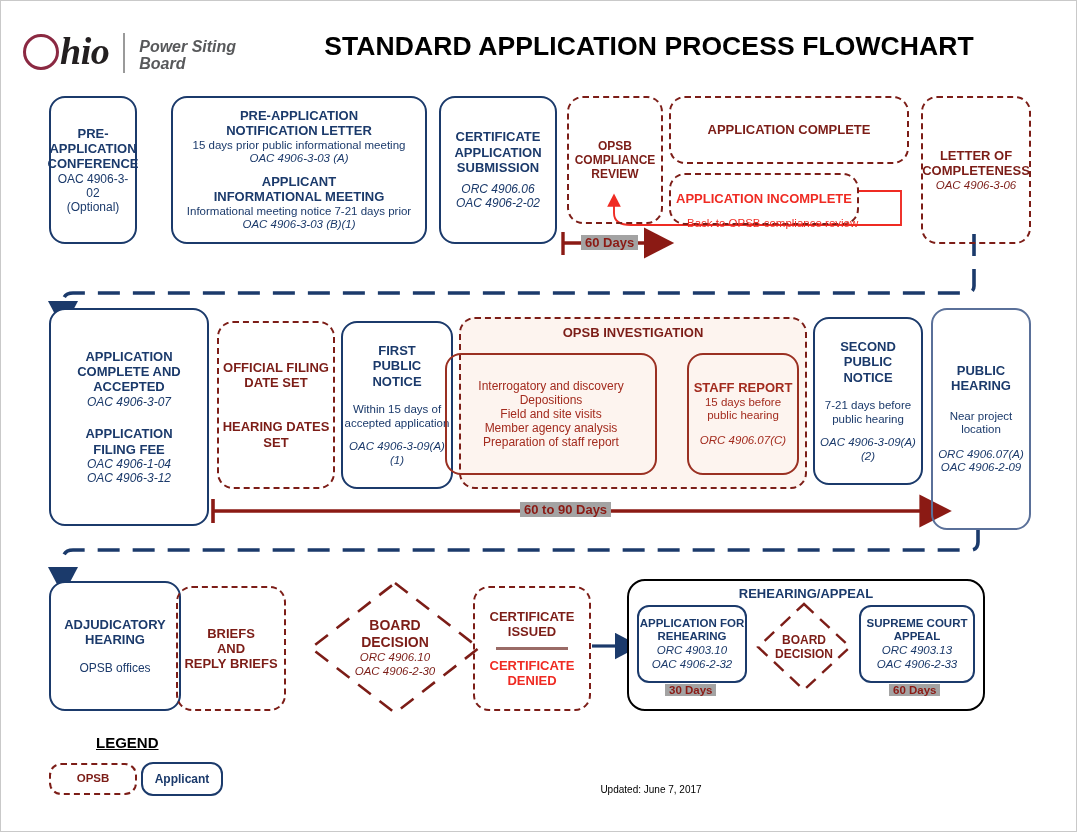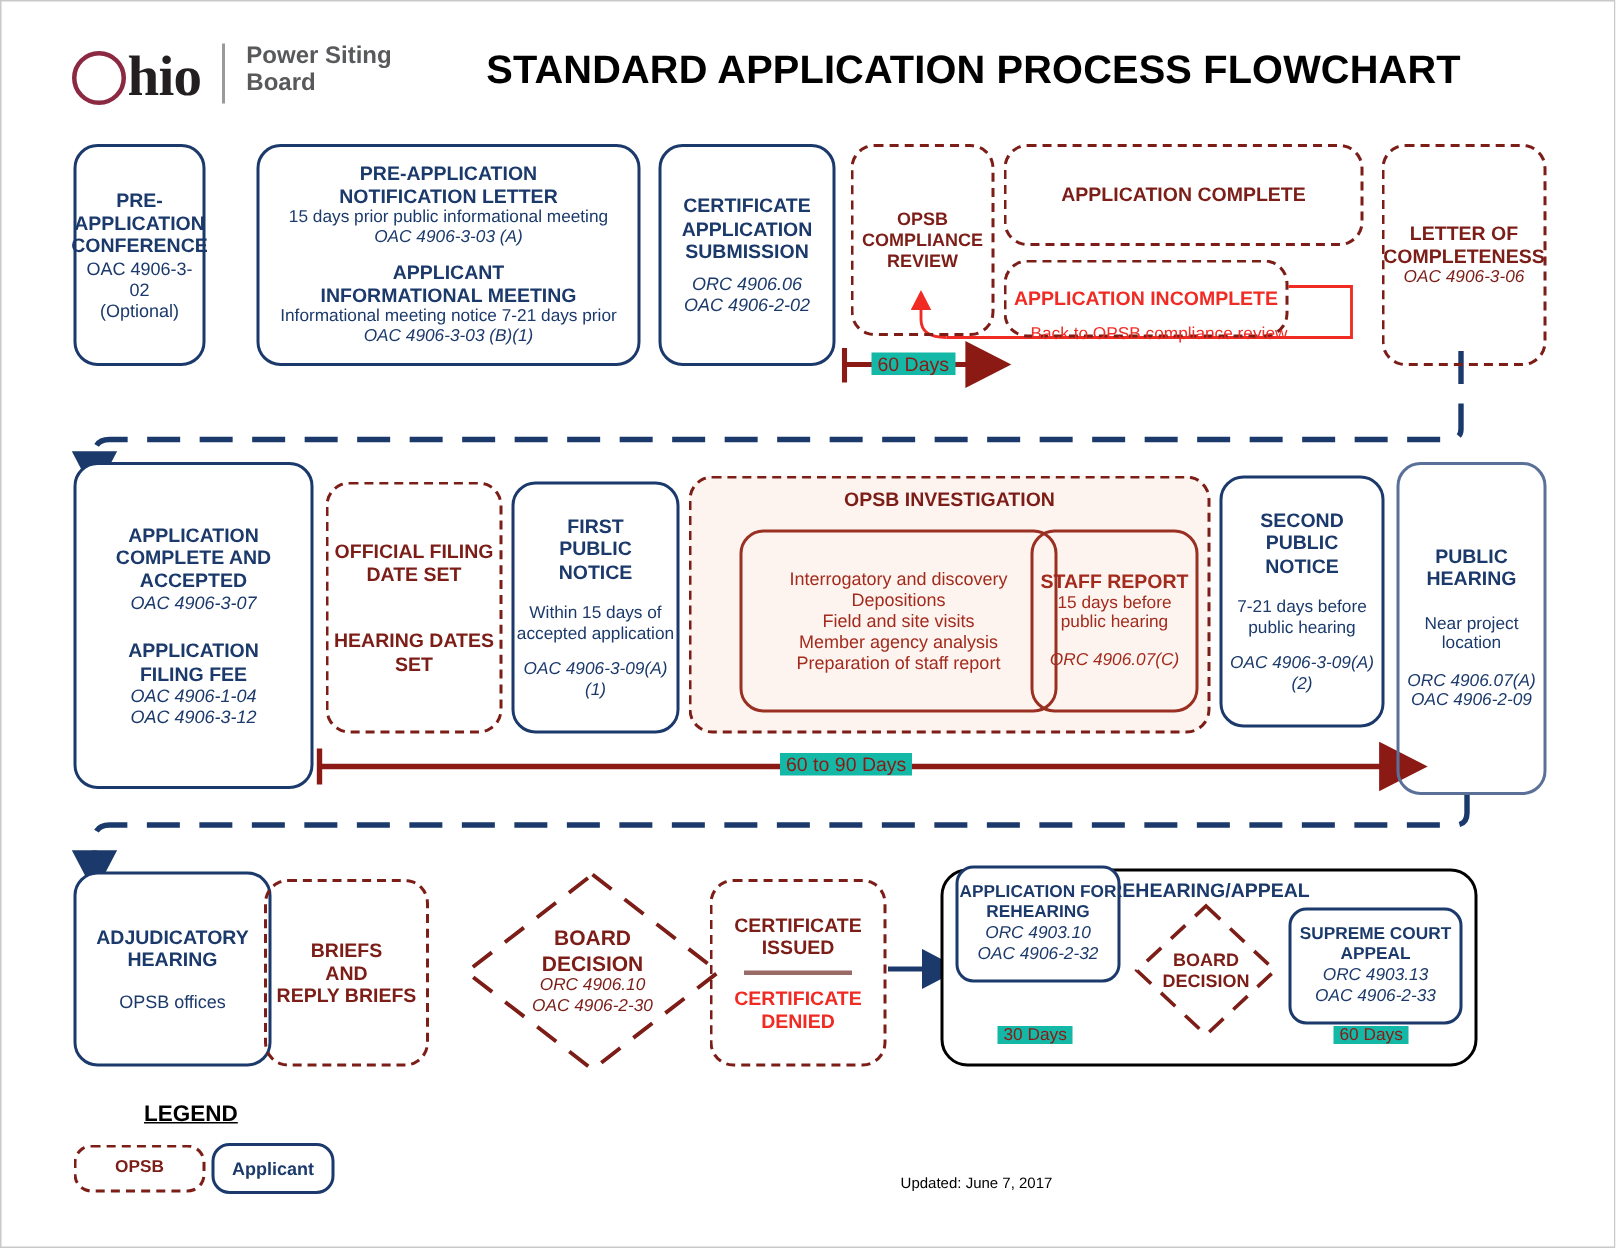--- a/index.html
+++ b/index.html
@@ -24,21 +24,21 @@
     text-align:center;line-height:1.18;
   }
   .applicant{ border:2.5px solid #1b3a6b; border-radius:16px; color:#1b3a6b; background:#ffffff;}
   .opsb{ border:2.5px dashed #7c1d17; border-radius:16px; color:#7c1d17; background:transparent;}
   .ttl{font-weight:bold;}
   .sub{font-weight:normal;}
   .cite{font-style:italic;font-weight:normal;}
   .spacer{height:.52em;}
 
   
-  #logo-wrap{position:absolute;left:47px;top:28px;display:flex;align-items:flex-start;}
+  #logo-wrap{position:absolute;left:22px;top:28px;display:flex;align-items:flex-end;font-style:italic;}
   #ohio-word{
     font-family:"Liberation Serif","DejaVu Serif",serif;
     font-weight:bold;font-size:38px;color:#231f20;letter-spacing:-.5px;
     display:flex;align-items:center;
   }
   #ohio-o{
     display:inline-block;width:30px;height:30px;border:3.5px solid #8b2942;
     border-radius:50%;margin-right:1px;position:relative;top:1px;
   }
   #logo-div{width:2px;height:40px;background:#9a9a9a;margin:0 14px;}
@@ -93,21 +93,21 @@
     position:absolute;left:300px;top:750px;width:700px;text-align:center;
     font-size:21px;color:#000;font-weight:normal;
   }
   #updated{
     position:absolute;left:300px;top:783px;width:700px;text-align:center;
     font-size:10px;color:#000;
   }
 
   
   .tl-label{
-    position:absolute;font-weight:normal;color:#8b1a14;background:#14b8a6;
+    position:absolute;font-weight:bold;color:#8b1a14;background:#a3a3a3;
     padding:0 4px;white-space:nowrap;
   }
   .red-note{
     position:absolute;color:#ef2b23;white-space:nowrap;font-size:11.5px;
   }
 
   #svg-layer{position:absolute;left:0;top:0;width:1077px;height:832px;pointer-events:none;}
 </style>
 </head>
 <body>
@@ -246,21 +246,21 @@
     <div class="sub t11">Within 15 days of</div>
     <div class="sub t11">accepted application</div>
     <div class="spacer" style="height:.6em;"></div>
     <div class="cite t11">OAC 4906-3-09(A)(1)</div>
   </div>
 
   <div class="box opsb" id="opsb-investigation" style="left:458px;top:316px;width:348px;height:172px;justify-content:flex-start;">
     <div id="opsb-inv-title">OPSB INVESTIGATION</div>
   </div>
 
-  <div class="box" style="left:492px;top:352px;width:212px;height:122px;border:2px solid #9a3022;border-radius:16px;color:#a32b1e;">
+  <div class="box" style="left:444px;top:352px;width:212px;height:122px;border:2px solid #9a3022;border-radius:16px;color:#a32b1e;">
     <div class="t12">Interrogatory and discovery</div>
     <div class="t12">Depositions</div>
     <div class="t12">Field and site visits</div>
     <div class="t12">Member agency analysis</div>
     <div class="t12">Preparation of staff report</div>
   </div>
 
   <div class="box" style="left:686px;top:352px;width:112px;height:122px;border:2px solid #9a3022;border-radius:16px;color:#a32b1e;">
     <div class="ttl t13">STAFF REPORT</div>
     <div class="sub t11">15 days before</div>
@@ -322,21 +322,21 @@
     <div class="ttl">CERTIFICATE</div>
     <div class="ttl">ISSUED</div>
     <div style="width:72px;height:2.5px;background:#9a6b66;margin:8px 0;"></div>
     <div class="ttl" style="color:#ef2b23;">CERTIFICATE</div>
     <div class="ttl" style="color:#ef2b23;">DENIED</div>
   </div>
 
   <div class="abs" style="left:626px;top:578px;width:358px;height:132px;border:2.6px solid #000;border-radius:18px;background:#fff;"></div>
   <div class="abs" style="left:626px;top:585px;width:358px;text-align:center;font-weight:bold;font-size:13px;color:#1b3a6b;">REHEARING/APPEAL</div>
 
-  <div class="box applicant t11" style="left:636px;top:576px;width:110px;height:78px;border-width:2px;border-radius:12px;">
+  <div class="box applicant t11" style="left:636px;top:604px;width:110px;height:78px;border-width:2px;border-radius:12px;">
     <div class="ttl">APPLICATION FOR</div>
     <div class="ttl">REHEARING</div>
     <div class="cite t11">ORC 4903.10</div>
     <div class="cite t11">OAC 4906-2-32</div>
   </div>
 
   <div class="diamond-wrap" style="left:754px;top:600px;width:98px;height:92px;">
     <svg width="98" height="92" viewBox="0 0 98 92">
       <polygon points="49,3 95,46 49,89 3,46" fill="none" stroke="#7c1d17" stroke-width="2.4" stroke-dasharray="13,9"></polygon>
     </svg>

